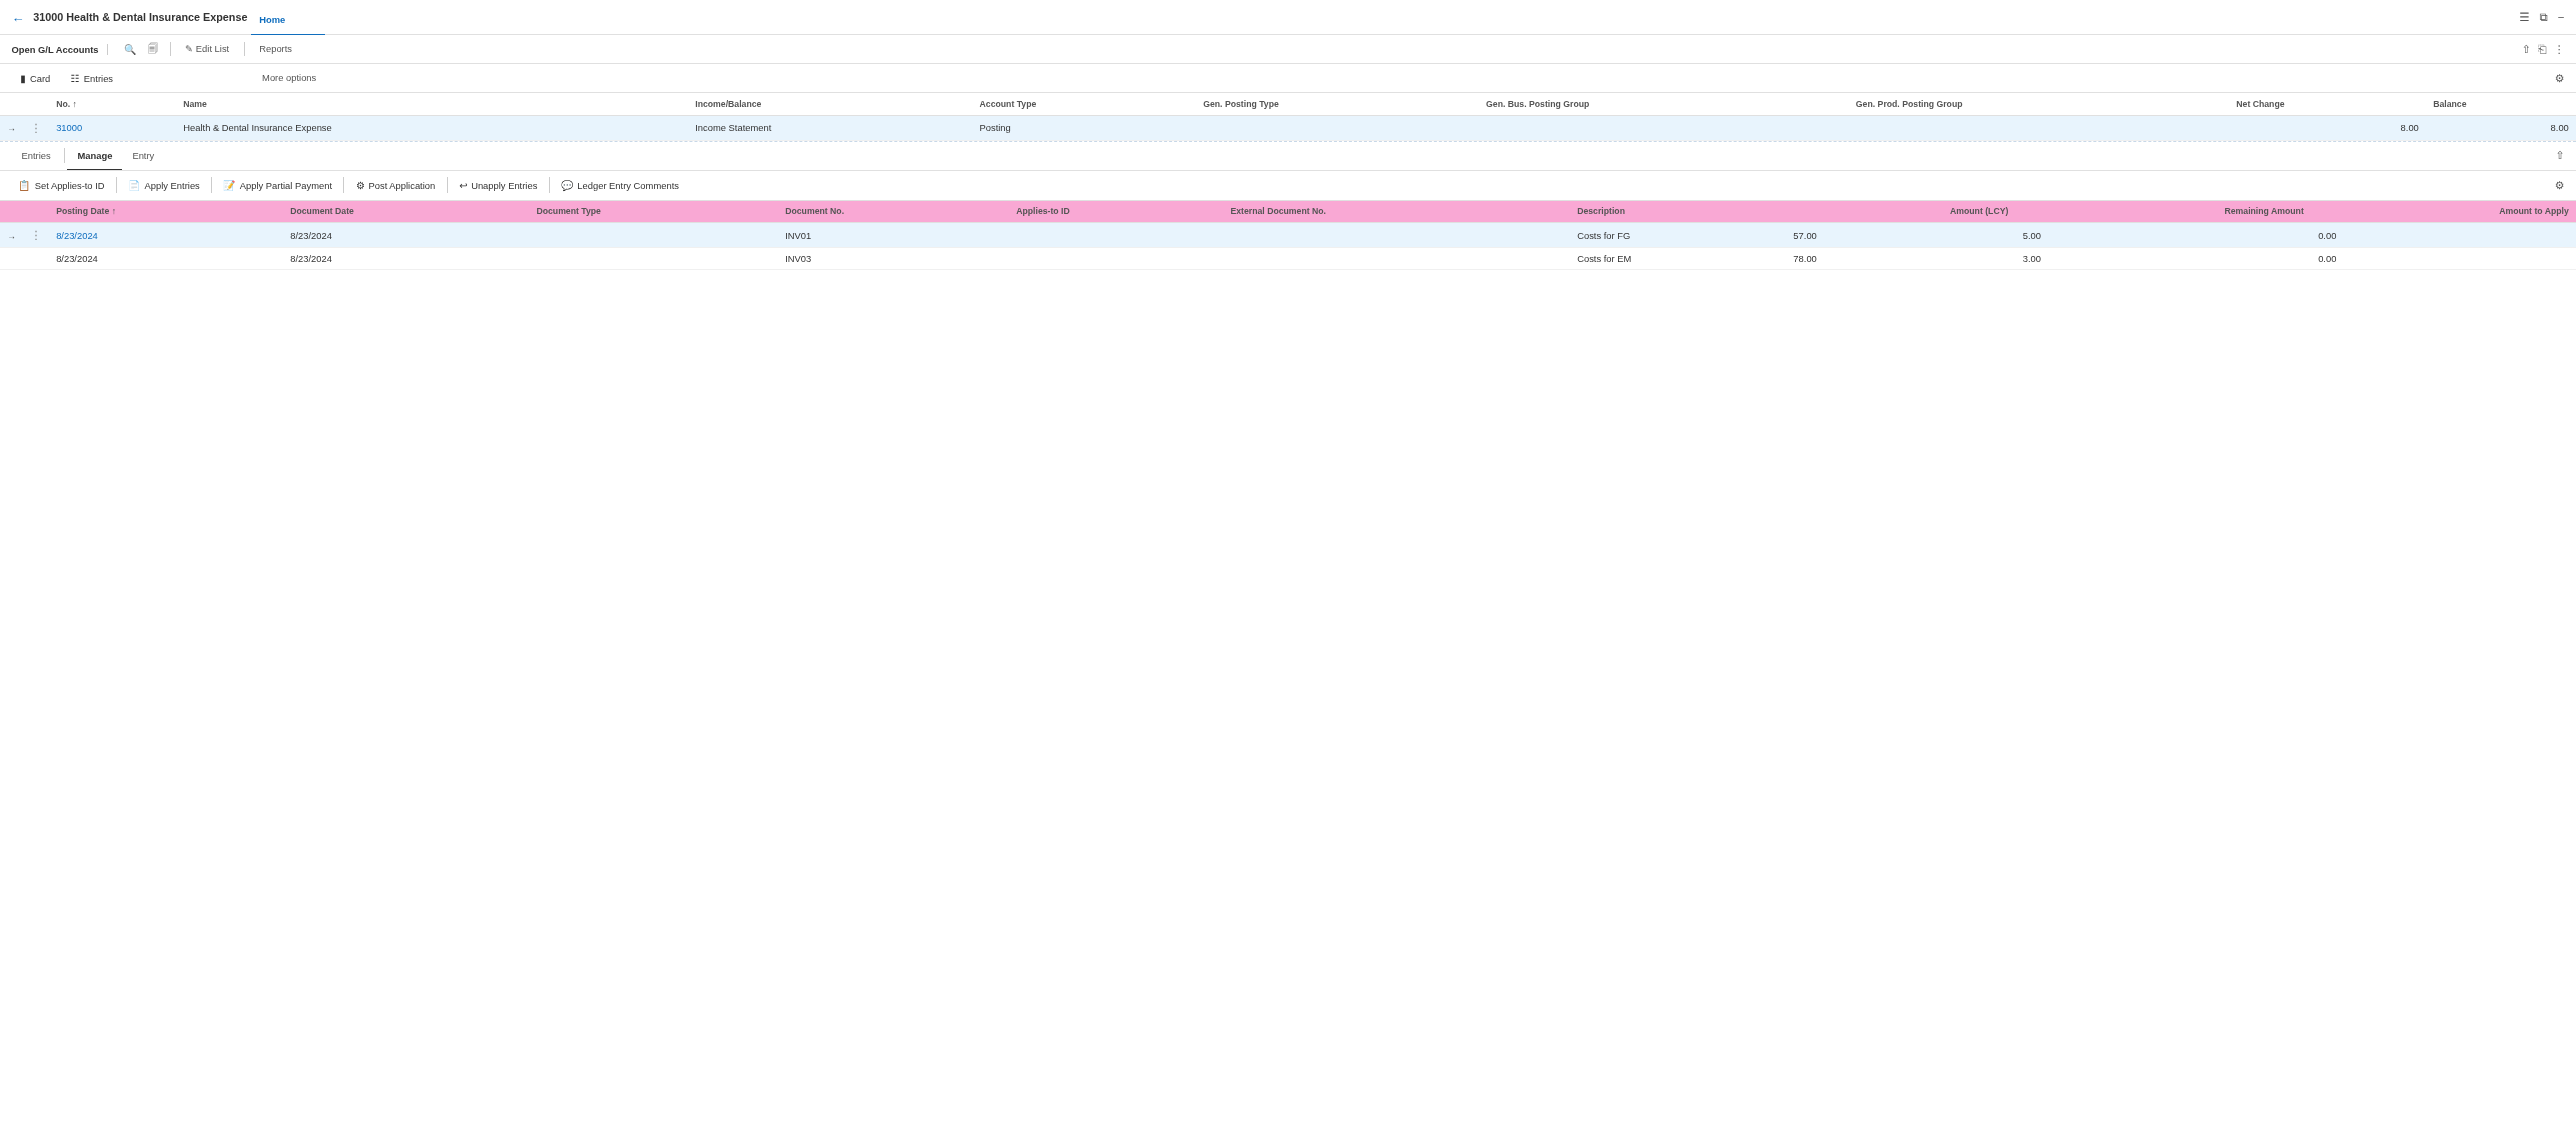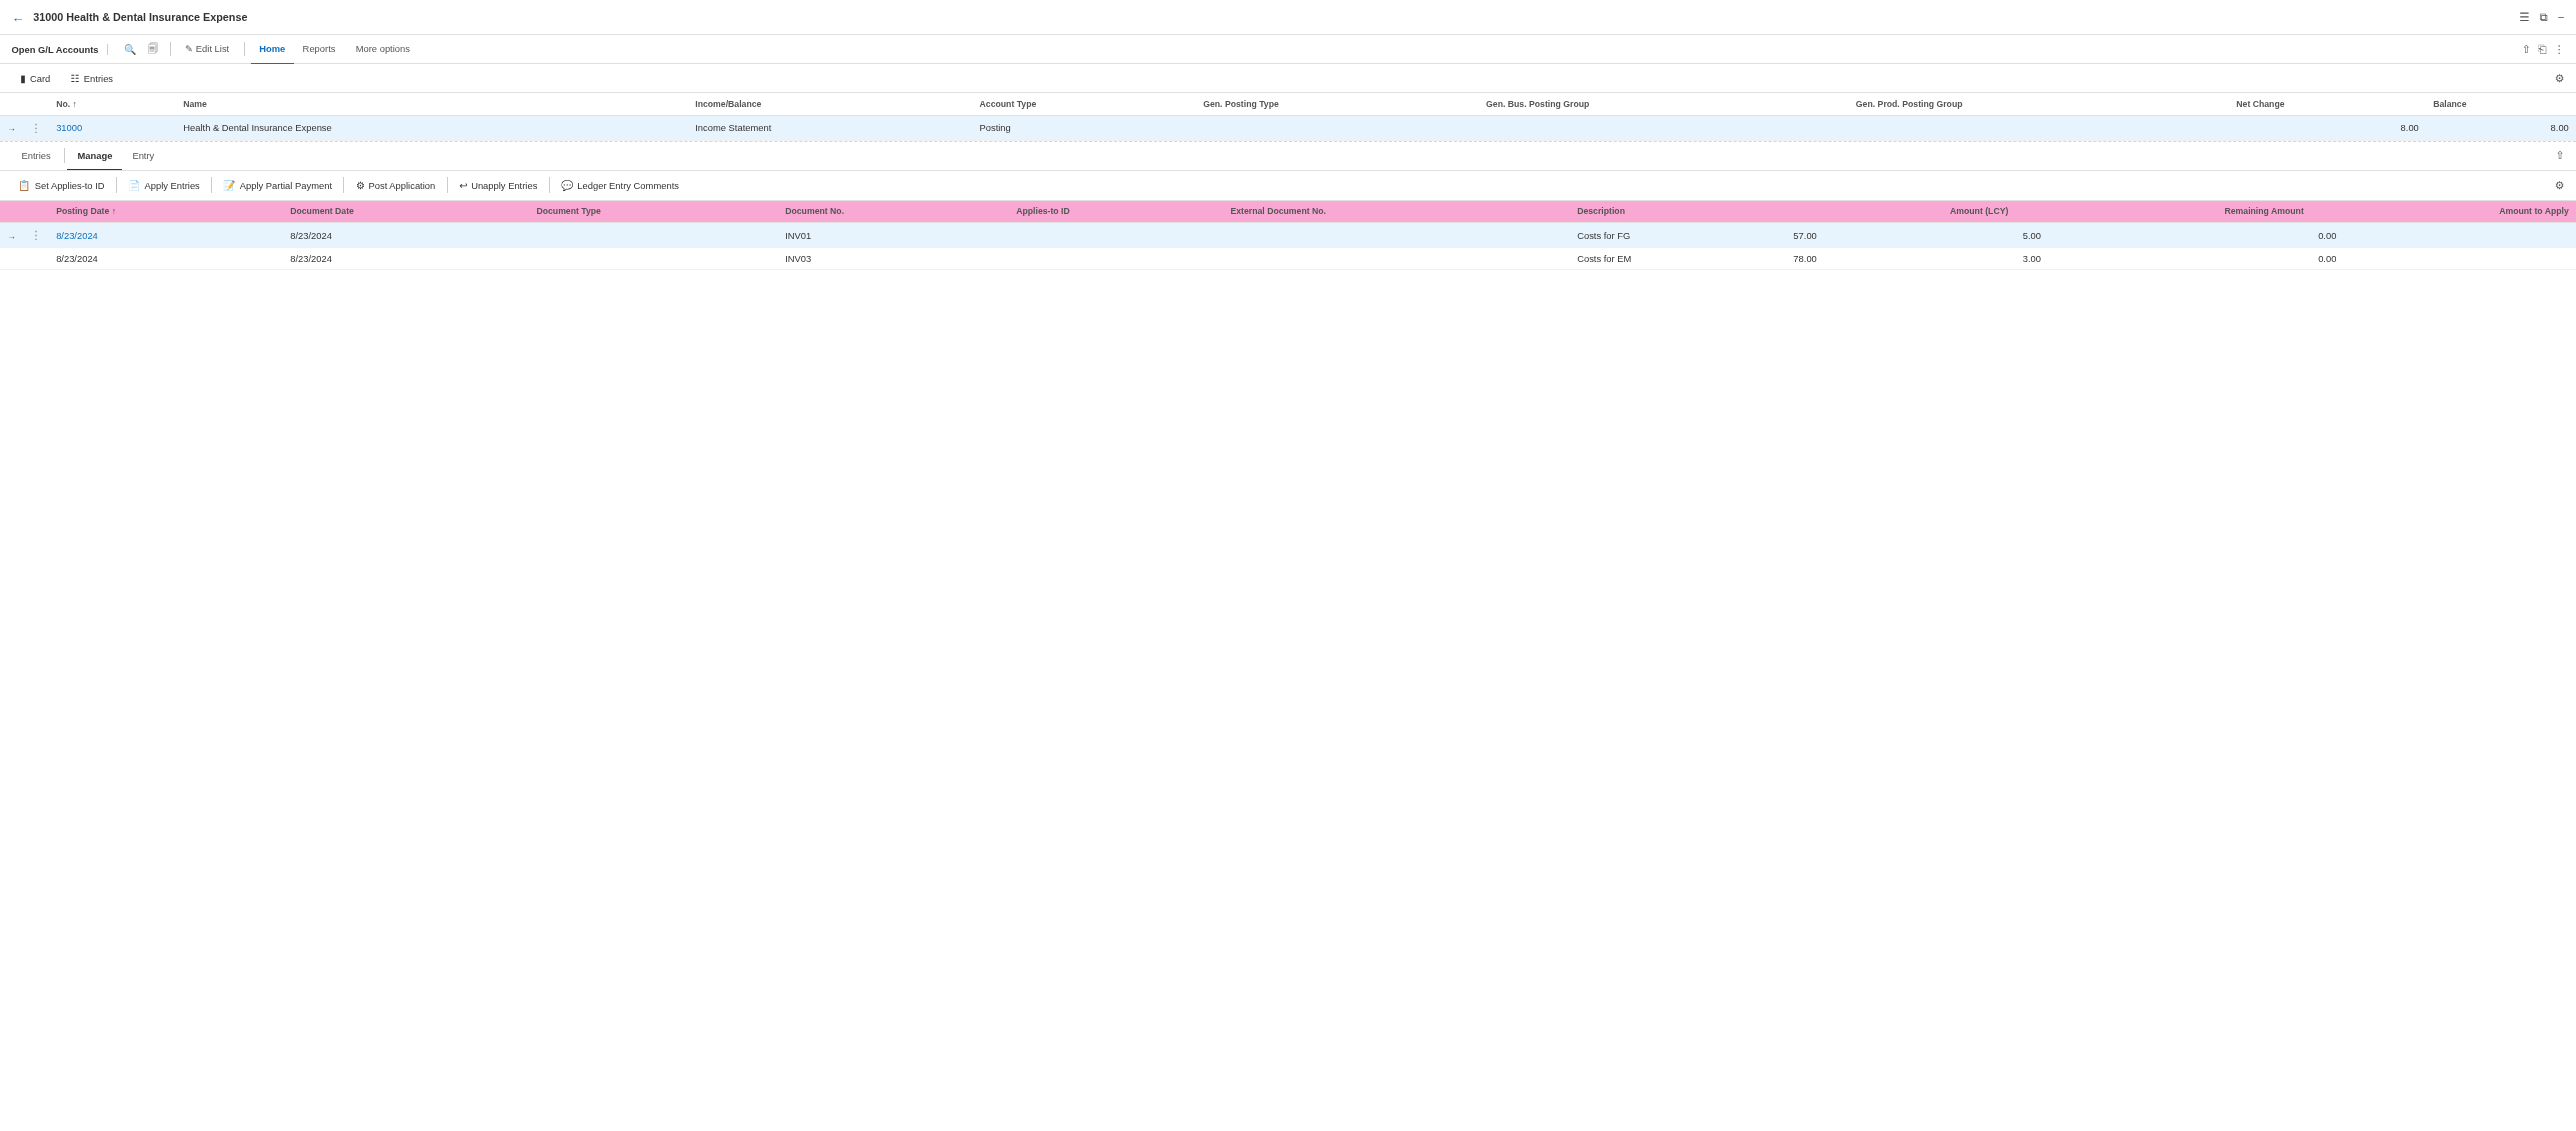--- a/index.html
+++ b/index.html
@@ -18,21 +18,21 @@
 
     
     .nav-bar {
       display: flex; align-items: center; padding: 0 11.5px;
       border-bottom: 0.7px solid #e0e0e0; background: #fff; height: 29px; gap: 0;
     }
     .nav-section { font-weight: 600; font-size: 9.4px; color: #333; padding: 0 8.7px 0 0; margin-right: 10px; border-right: 0.7px solid #ccc; }
     .nav-search { color: #555; cursor: pointer; padding: 0 5.8px; }
     .nav-copy { color: #555; cursor: pointer; padding: 0 5.8px; }
     .nav-sep { border-left: 0.7px solid #ccc; height: 14.4px; margin: 0 5.8px; }
-    .nav-menu { display: flex; gap: 0; }
+    .nav-menu { display: flex; gap: 0; flex-direction: column; }
     .nav-item { padding: 0 8.7px; height: 29px; display: flex; align-items: center; font-size: 9.4px; color: #555; cursor: pointer; border-bottom: 1.4px solid transparent; }
     .nav-item.active { color: #106ebe; border-bottom: 1.4px solid #106ebe; font-weight: 600; }
     .nav-more { margin-left: 2.9px; }
     .nav-right { margin-left: auto; display: flex; gap: 7.2px; }
     .nav-icon-btn { color: #555; cursor: pointer; font-size: 10.8px; }
 
     
     .action-bar {
       display: flex; align-items: center; padding: 2.9px 11.5px;
       border-bottom: 0.7px solid #e0e0e0; background: #fff; height: 29px; gap: 2.9px;

